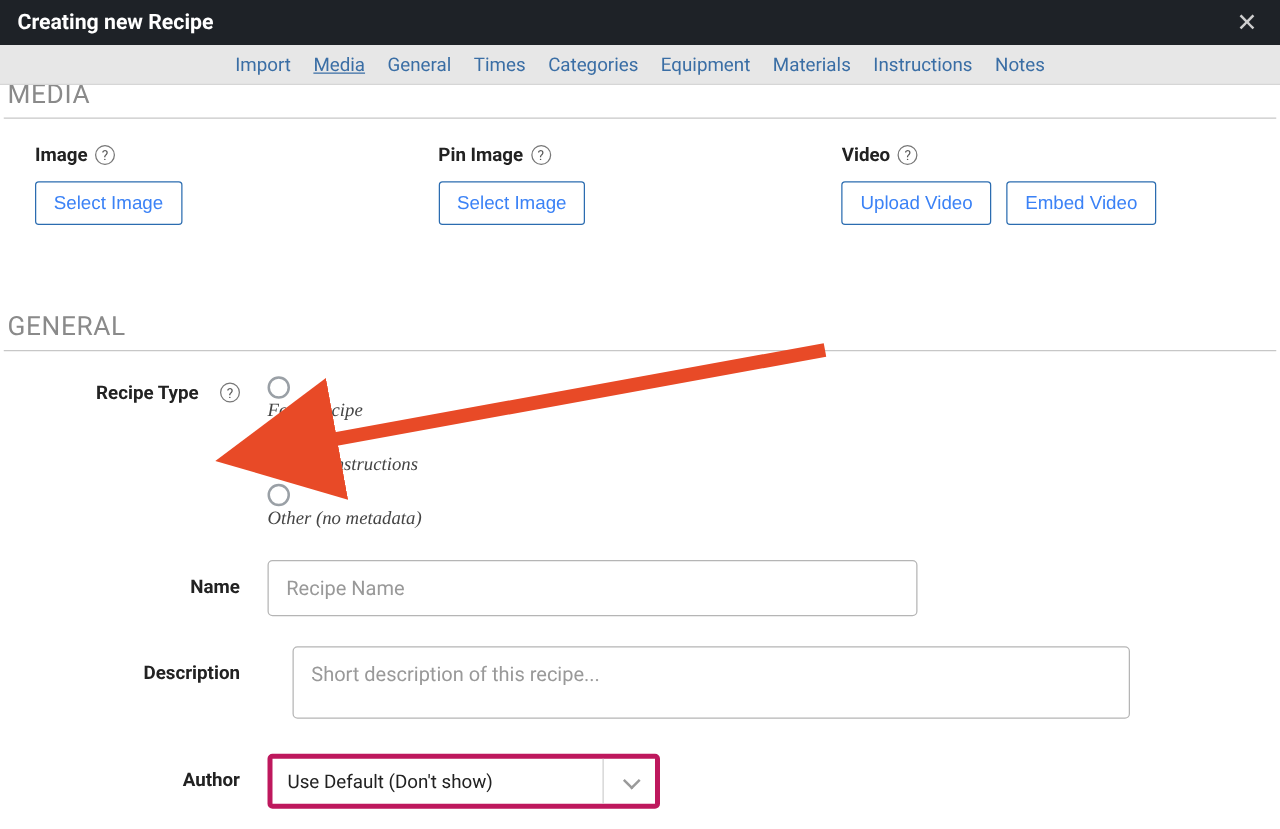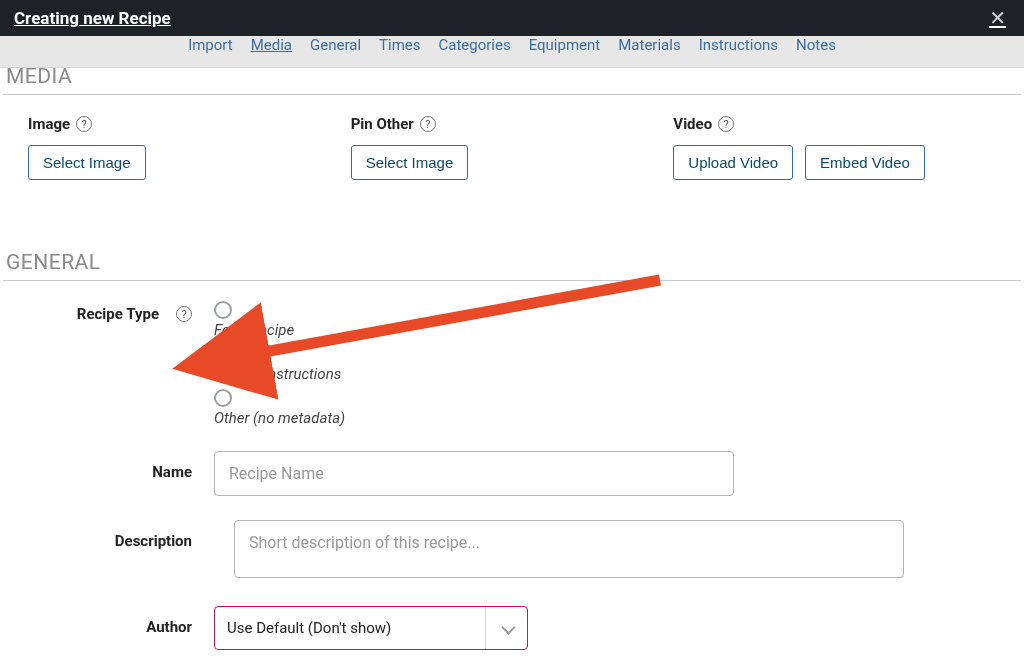--- a/index.html
+++ b/index.html
@@ -15,40 +15,40 @@
 
   
   .titlebar {
     background: #1e2227;
     color: #fff;
     height: 36px;
     display: flex;
     align-items: center;
     justify-content: space-between;
     padding: 0 14px;
-    text-decoration: underline;
   }
   .titlebar h1 {
     font-size: 17px;
     font-weight: 700;
   }
   .titlebar .close {
     font-size: 20px;
     color: #cfcfcf;
     cursor: pointer;
     line-height: 1;
     padding: 2px 4px;
   }
 
   
   .tabbar {
     background: #e7e7e7;
     border-bottom: 1px solid #d6d6d6;
     height: 32px;
     display: flex;
+    align-items: center;
     justify-content: center;
     gap: 18px;
   }
   .tabbar a {
     color: #3a6ea5;
     font-size: 15px;
     text-decoration: none;
     cursor: pointer;
   }
   .tabbar a.active {
@@ -100,21 +100,21 @@
     border: 1px solid #777;
     border-radius: 50%;
     font-size: 11px;
     color: #555;
     font-weight: 400;
   }
   .btn {
     display: inline-block;
     background: #fff;
     border: 1px solid #2b6cb0;
-    color: #0c4a6e;
+    color: #3b82f6;
     font-size: 15px;
     padding: 8px 14px;
     border-radius: 3px;
     cursor: pointer;
     margin-right: 8px;
   }
 
   
   .form-grid {
     display: block;
@@ -137,21 +137,21 @@
     justify-content: flex-end;
     align-items: center;
     gap: 17px;
   }
   .form-row .input-col {
     flex: 1;
     max-width: 760px;
   }
 
   .radio-stack { display: flex; flex-direction: column; gap: 6px; }
-  .radio-item { display: flex; flex-direction: column; align-items: flex-start; gap: 2px; }
+  .radio-item { display: flex; flex-direction: column; align-items: flex-start; gap: 2px; font-family: Liberation Serif, serif; }
   .radio {
     width: 18px; height: 18px;
     border: 2px solid #9aa0a6;
     border-radius: 50%;
     display: inline-flex;
     align-items: center;
     justify-content: center;
     cursor: pointer;
     background: #fff;
   }
@@ -185,21 +185,21 @@
   }
   .textarea-input {
     width: 670px;
     height: 58px;
     resize: none;
     margin-left: 20px;
   }
 
   .select-wrap {
     width: 314px;
-    border: 1px solid #be185d;
+    border: 4px solid #be185d;
     border-radius: 4px;
     display: flex;
     align-items: stretch;
     height: 44px;
     background: #fff;
   }
   .select-wrap .sel-text {
     flex: 1;
     display: flex;
     align-items: center;
@@ -261,21 +261,21 @@
     <div class="media-row">
       <div class="media-col">
         <div class="field-label">
           <span>Image</span>
           <span class="help-icon">?</span>
         </div>
         <button class="btn">Select Image</button>
       </div>
       <div class="media-col">
         <div class="field-label">
-          <span>Pin Other</span>
+          <span>Pin Image</span>
           <span class="help-icon">?</span>
         </div>
         <button class="btn">Select Image</button>
       </div>
       <div class="media-col">
         <div class="field-label">
           <span>Video</span>
           <span class="help-icon">?</span>
         </div>
         <button class="btn">Upload Video</button>

